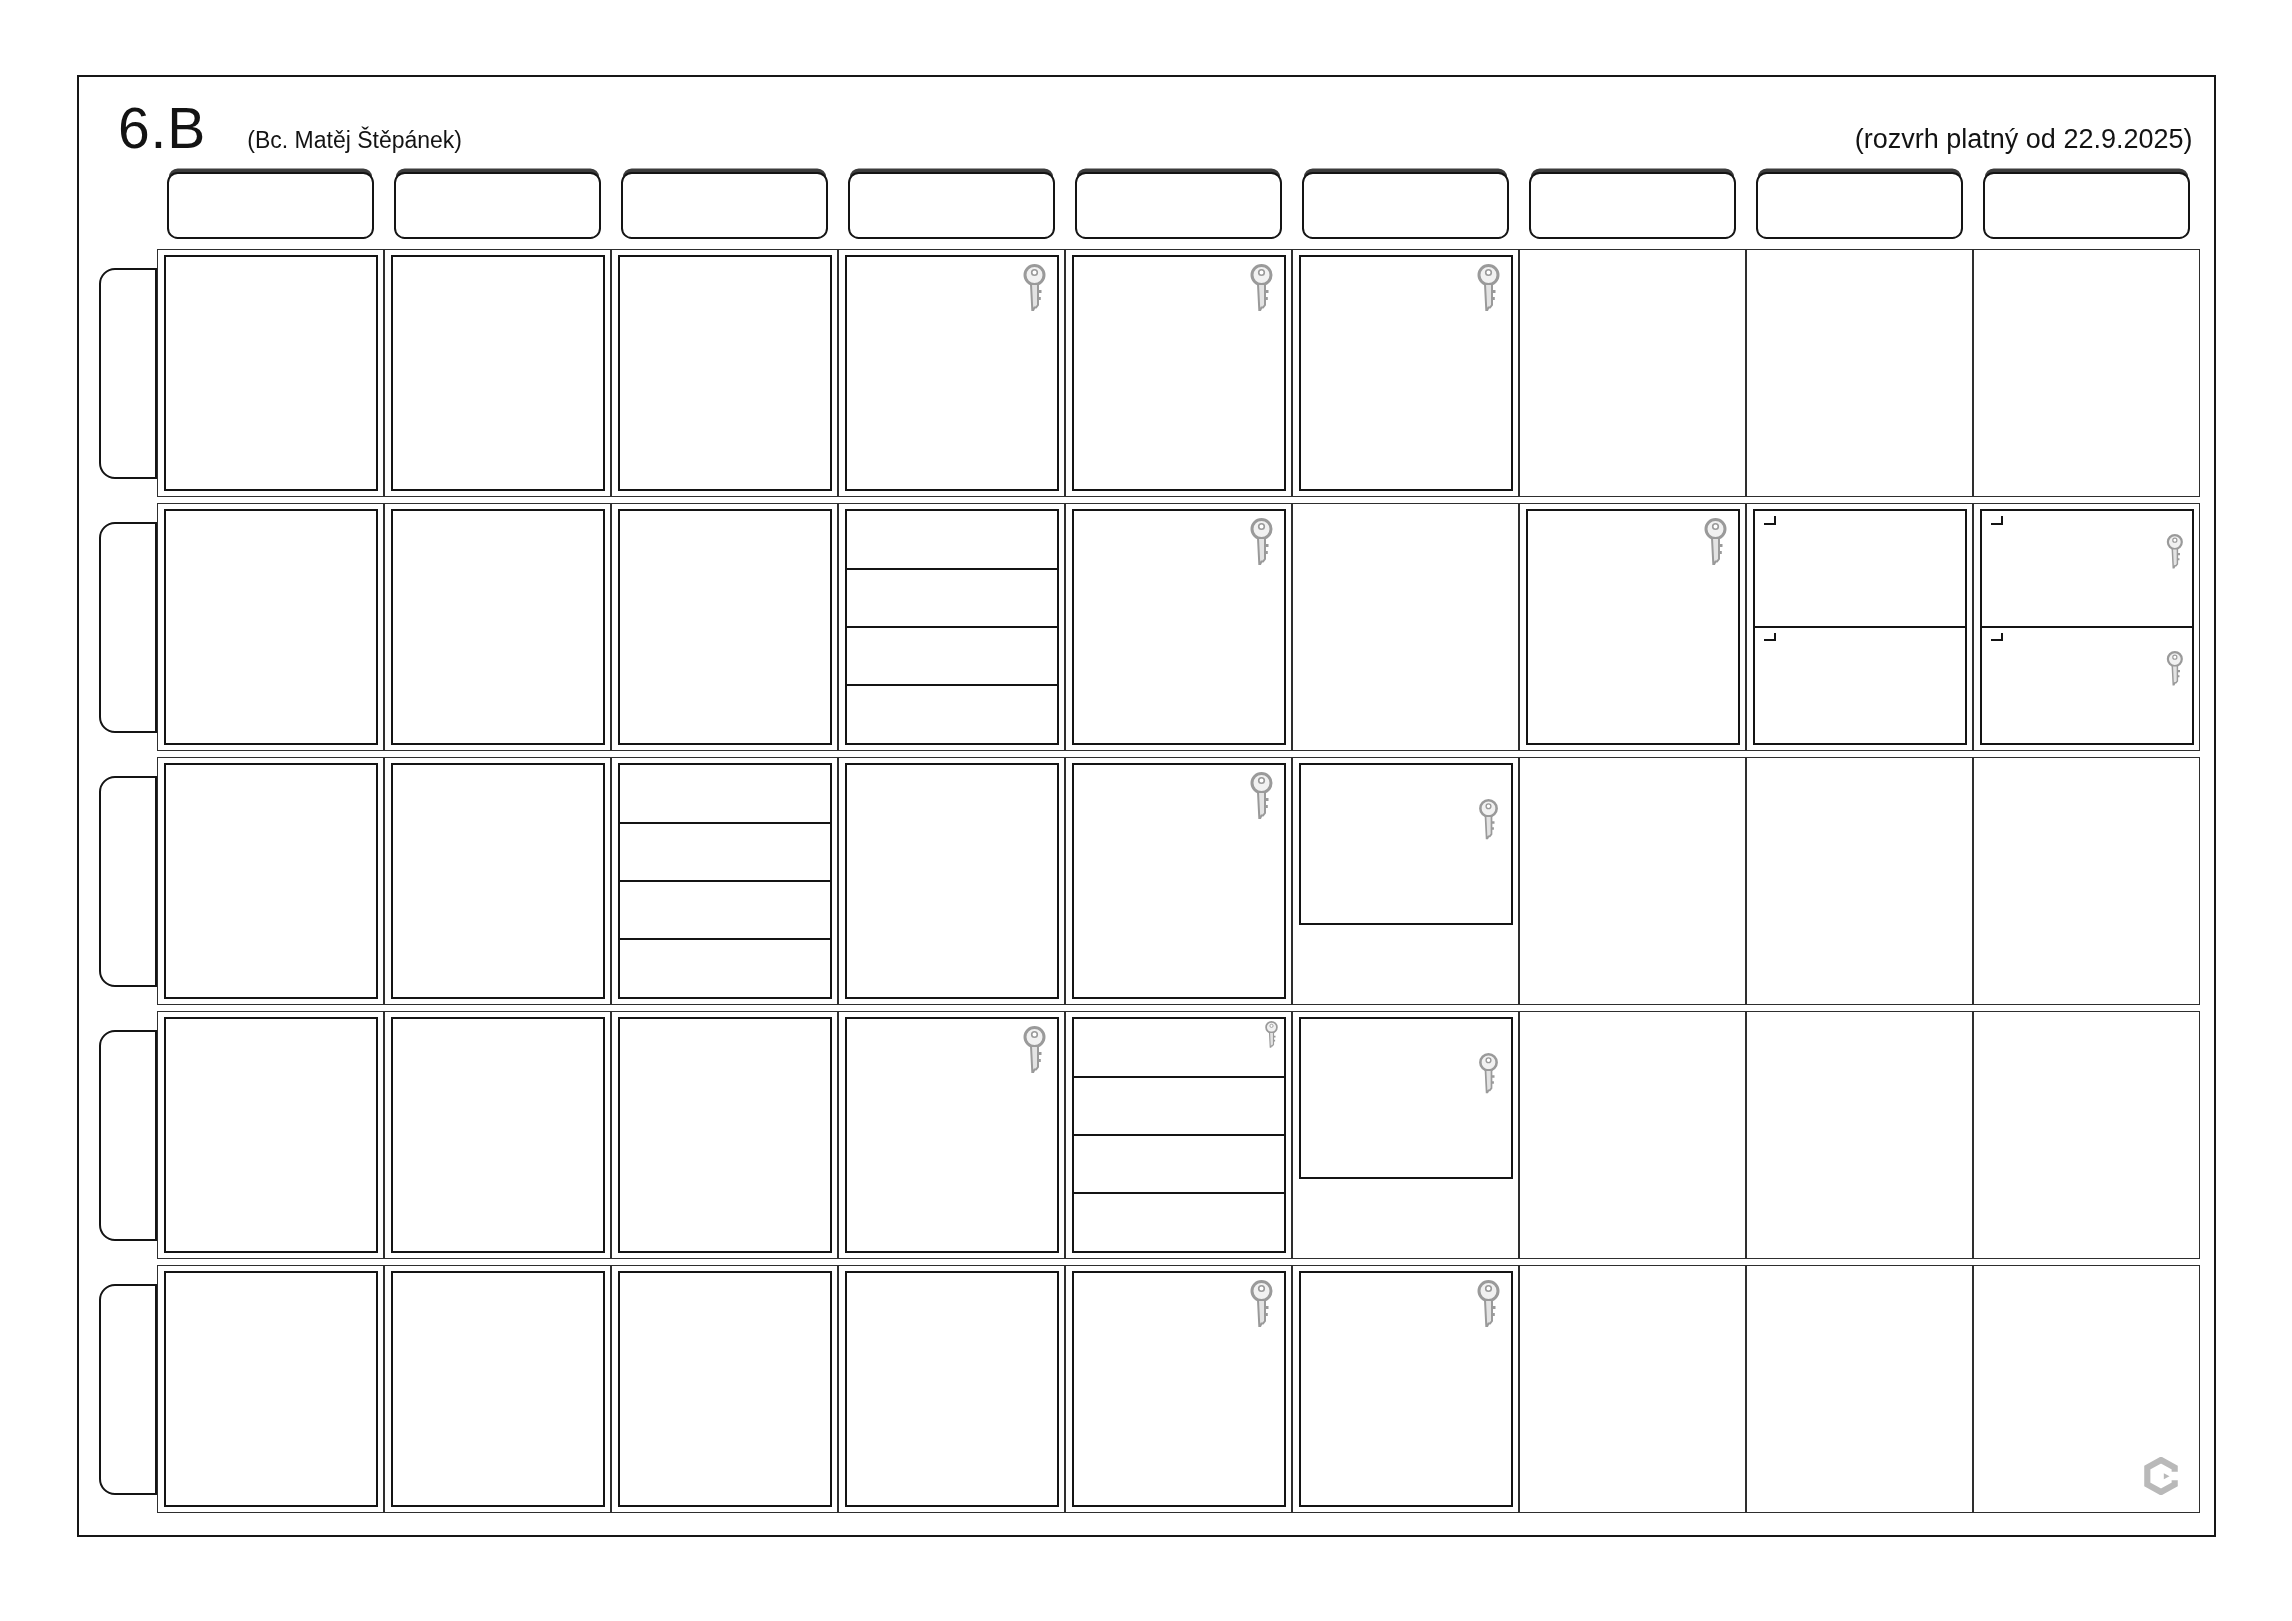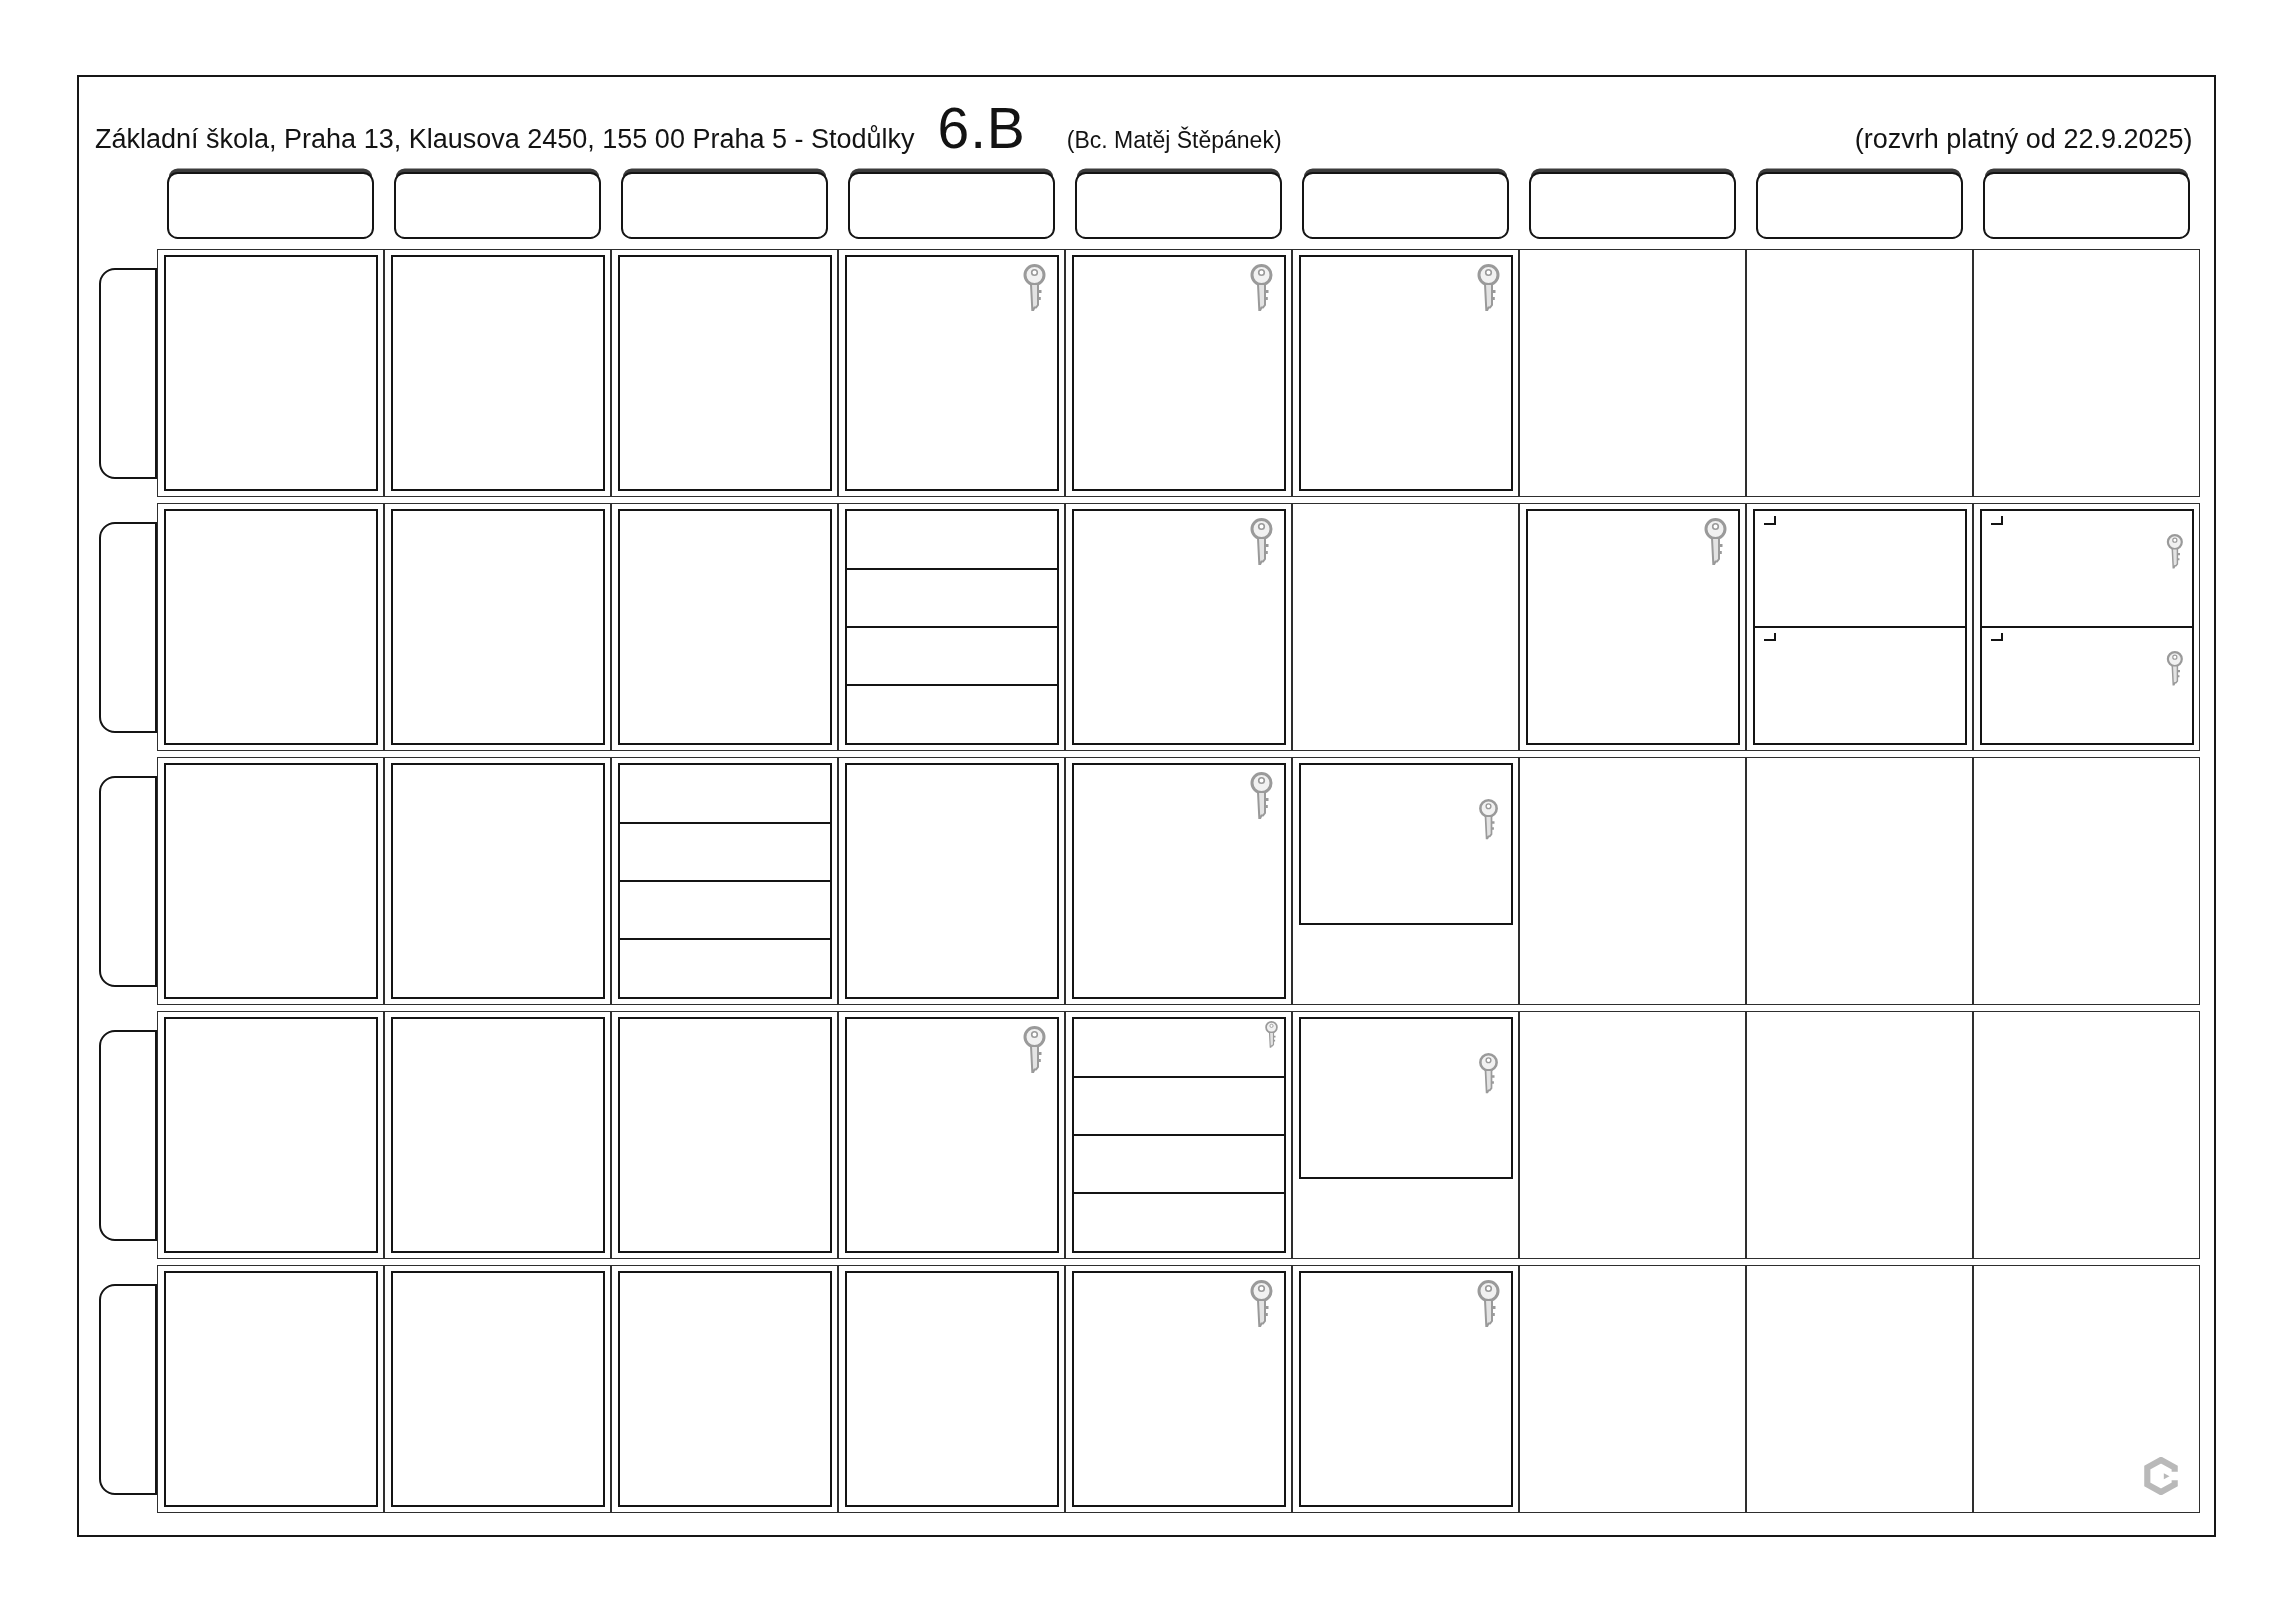--- a/index.html
+++ b/index.html
@@ -69,21 +69,20 @@
 
   
   .logo{position:absolute;right:12.5px;bottom:10.7px;display:flex;align-items:center;gap:9px;font-size:27px;color:#1c1c1c;}
 </style>
 </head>
 <body>
 
 <div class="page">
   <div class="frame">
     <div class="hdr">
-      <span class="school">Základní škola, Praha 13, Klausova 2450, 155 00 Praha 5 - Stodůlky</span>
       <span class="cls">6.B</span>
       <span class="teach">(Bc. Matěj Štěpánek)</span>
       <span class="valid">(rozvrh platný od 22.9.2025)</span>
     </div>
     <div class="grid">
         <div class="corner"></div>
         <div class="phead">
           <div class="p-num"></div>
           <div class="p-time"></div>
         </div>

